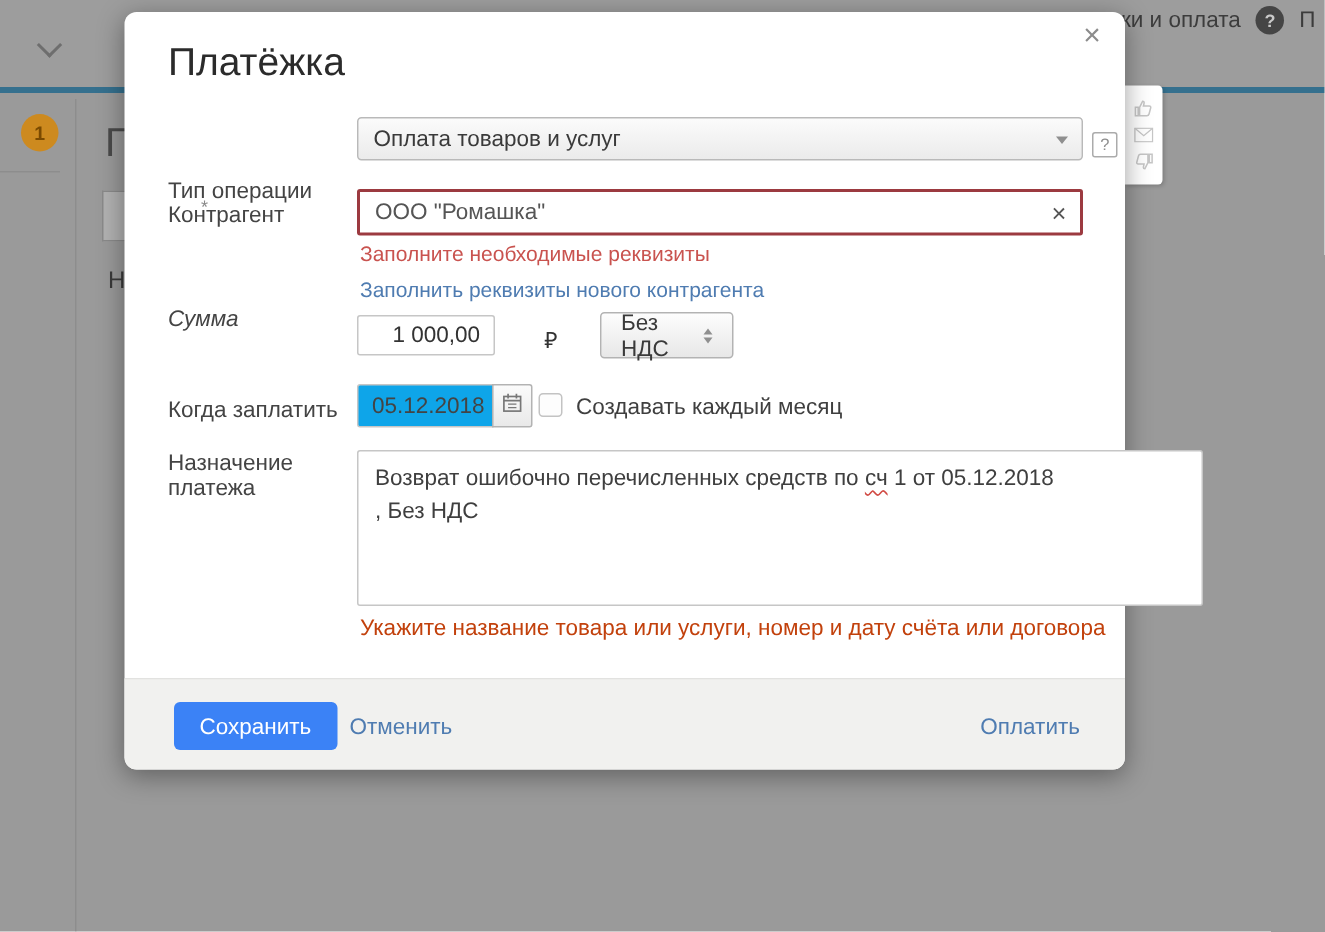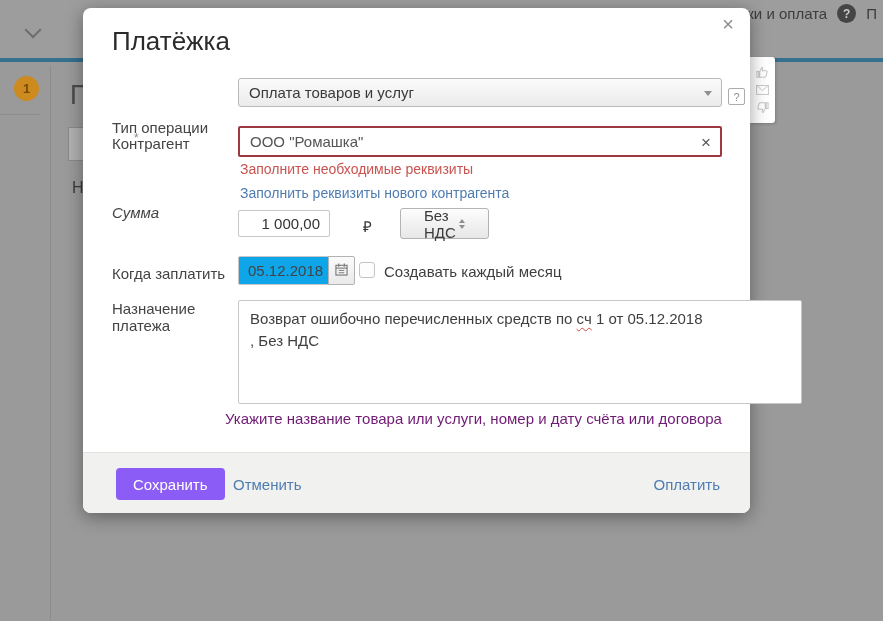--- a/index.html
+++ b/index.html
@@ -36,36 +36,36 @@
   .select-arrow { position:absolute; right:9px; top:12px; width:0; height:0; border-left:4px solid transparent; border-right:4px solid transparent; border-top:5px solid #8f8f8f; }
   .help-box { position:absolute; left:645px; top:80px; width:17px; height:17px; border:1px solid #ababab; border-radius:2px; color:#8f8f8f; font-size:11px; display:flex; align-items:center; justify-content:center; cursor:pointer; }
 
   .cp-input { position:absolute; left:155px; top:118px; width:484px; height:31px; background:#fff; border:2px solid #9c3a40; border-radius:2px; font-size:15px; color:#555; display:flex; align-items:center; padding:0 30px 0 10px; }
   .cp-clear { position:absolute; right:9px; top:5px; font-size:17px; color:#555; cursor:pointer; }
   .error-text { position:absolute; left:157px; top:153px; font-size:14px; color:#c9534f; }
   .cp-link { position:absolute; left:157px; top:177px; font-size:14px; color:#4f7cb1; cursor:pointer; }
 
   .amount-input { position:absolute; left:155px; top:202px; width:92px; height:27px; background:#fff; border:1px solid #c6c6c6; border-radius:2px; font-size:15px; color:#333; text-align:right; padding:0 9px; line-height:25px; }
   .currency { position:absolute; left:280px; top:208px; font-size:15px; color:#333; }
-  .vat-btn { position:absolute; left:317px; top:200px; width:89px; height:31px; background:linear-gradient(#fdfdfd,#e7e7e7); border:1px solid #b3b3b3; border-radius:3px; font-size:15px; color:#3a3a3a; display:flex; align-items:center; justify-content:space-between; padding:0 23px; cursor:pointer; }
+  .vat-btn { position:absolute; left:317px; top:200px; width:89px; height:31px; background:linear-gradient(#fdfdfd,#e7e7e7); border:1px solid #b3b3b3; border-radius:3px; font-size:15px; color:#3a3a3a; display:flex; align-items:center; justify-content:space-between; padding:0 13px; cursor:pointer; }
   .spinner { display:flex; flex-direction:column; gap:2px; align-items:center; }
   .spin-up { width:0; height:0; border-left:3.5px solid transparent; border-right:3.5px solid transparent; border-bottom:4px solid #8f8f8f; }
   .spin-down { width:0; height:0; border-left:3.5px solid transparent; border-right:3.5px solid transparent; border-top:4px solid #8f8f8f; }
 
   .date-input { position:absolute; left:155px; top:248px; width:91px; height:29px; background:#0ea5e9; border:1px solid #c6c6c6; border-radius:2px 0 0 2px; font-size:15px; color:#444; line-height:27px; padding-left:9px; }
   .date-btn { position:absolute; left:245px; top:248px; width:27px; height:29px; background:linear-gradient(#fbfbfb,#e9e9e9); border:1px solid #b3b3b3; border-radius:0 2px 2px 0; display:flex; align-items:center; justify-content:center; cursor:pointer; }
   .checkbox { position:absolute; left:276px; top:254px; width:16px; height:16px; background:#fdfdfd; border:1px solid #c3c3c3; border-radius:3px; cursor:pointer; }
   .checkbox-label { position:absolute; left:301px; top:255px; font-size:15px; color:#3f3f3f; }
 
   .purpose-area { position:absolute; left:155px; top:292px; width:564px; height:104px; background:#fff; border:1px solid #c6c6c6; border-radius:2px; font-size:15px; color:#3f3f3f; padding:7px 11px; line-height:22px; }
   .misspell { text-decoration:underline wavy #d14a44 1px; text-underline-offset:3px; }
-  .purpose-hint { position:absolute; left:142px; top:402px; font-size:15px; color:#701a75; }
+  .purpose-hint { position:absolute; left:157px; top:402px; font-size:15px; color:#c2410c; }
 
   .modal-footer { position:absolute; left:0; bottom:0; width:667px; height:61px; background:#f1f1ef; border-top:1px solid #e2e2e0; border-radius:0 0 8px 8px; }
-  .save-btn { position:absolute; left:33px; top:15px; height:32px; padding:0 17px; background:#8b5cf6; border:none; border-radius:4px; color:#fff; font-size:15px; font-family:"Liberation Sans",sans-serif; cursor:pointer; }
+  .save-btn { position:absolute; left:33px; top:15px; height:32px; padding:0 17px; background:#3b82f6; border:none; border-radius:4px; color:#fff; font-size:15px; font-family:"Liberation Sans",sans-serif; cursor:pointer; }
   .cancel-link { position:absolute; left:150px; top:23px; font-size:15px; color:#4f7cb1; cursor:pointer; }
   .pay-link { position:absolute; right:30px; top:23px; font-size:15px; color:#4f7cb1; cursor:pointer; }
 </style>
 </head>
 <body>
 
 <div class="screen">
 
   <div class="topbar">
     <span class="chevron-down"></span>

